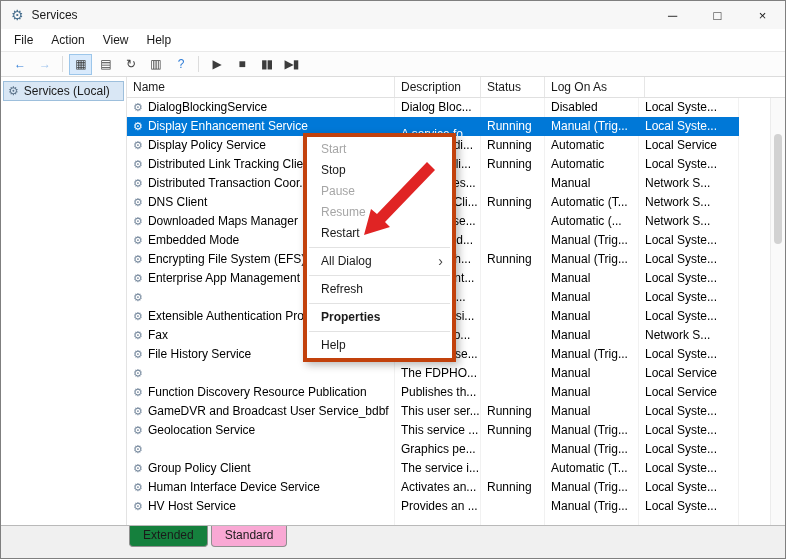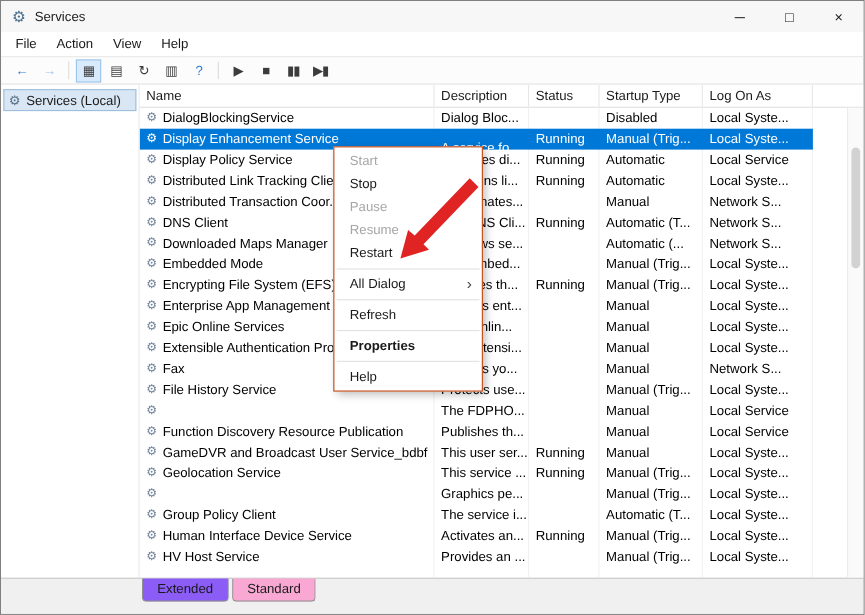--- a/index.html
+++ b/index.html
@@ -41,24 +41,24 @@
   .name-cell { display: flex; align-items: center; }
   .name-text { flex: 1; overflow: hidden; white-space: nowrap; }
   .svc-icon { font-size: 11px; color: #74879c; margin-right: 5px; flex: none; }
 
   .vscroll { position: absolute; right: 0; top: 21px; bottom: 0; width: 15px; background: #fafafa; border-left: 1px solid #ececec; }
   .vthumb { position: absolute; left: 3px; right: 3px; top: 36px; height: 110px; background: #d2d2d2; border-radius: 6px; }
 
   
   .footer { height: 33px; background: #f0f0f0; border-top: 1px solid #b9b9b9; display: flex; align-items: flex-start; padding-left: 128px; }
   .ftab { height: 21px; padding: 2px 13px; font-size: 12px; border: 1px solid #8f8f8f; border-top: none; background: #f9a8d4; border-radius: 0 0 4px 4px; margin-right: 3px; color: #1a1a1a; }
-  .ftab.active { background: #8b5cf6; text-align: right; }
-
-  
-  .context-menu { position: absolute; left: 302px; top: 132px; width: 136px; background: #fff; border: 1px solid #c2410c; box-shadow: 3px 3px 8px rgba(0,0,0,0.28); padding: 2px 0; z-index: 30; }
+  .ftab.active { background: #15803d; text-align: right; }
+
+  
+  .context-menu { position: absolute; left: 302px; top: 132px; width: 153px; background: #fff; border: 4px solid #c2410c; box-shadow: 3px 3px 8px rgba(0,0,0,0.28); padding: 2px 0; z-index: 30; }
   .cmi { height: 21px; line-height: 21px; padding: 0 18px 0 14px; font-size: 12px; color: #1a1a1a; position: relative; white-space: nowrap; }
   .cmi.disabled { color: #a6a6a6; }
   .cmi.bold { font-weight: bold; }
   .sub-arrow { position: absolute; right: 9px; top: 0; font-size: 14px; color: #444; }
   .menu-sep { height: 1px; background: #e2e2e2; margin: 3px 2px; }
 
   .annotation { position: absolute; left: 0; top: 0; width: 784px; height: 557px; pointer-events: none; z-index: 40; }
 </style>
 </head>
 <body>
@@ -104,21 +104,20 @@
         <span class="tree-icon">⚙</span>
         <span>Services (Local)</span>
       </div>
     </div>
 
     <div class="listpanel">
       <div class="lheader">
           <div class="hcell" style="width: 268px;">Name</div>
           <div class="hcell" style="width: 86px;">Description</div>
           <div class="hcell" style="width: 64px;">Status</div>
-          <div class="hcell" style="width: 94px;">Startup Type</div>
           <div class="hcell" style="width: 100px;">Log On As</div>
         </div>
       <div class="lbody">
           <div class="vline" style="left: 267px;"></div>
           <div class="vline" style="left: 353px;"></div>
           <div class="vline" style="left: 417px;"></div>
           <div class="vline" style="left: 511px;"></div>
           <div class="vline" style="left: 611px;"></div>
           <div class="lrow">
             <div class="cell name-cell" style="width: 268px;">
@@ -216,21 +215,20 @@
               <span class="name-text">Enterprise App Management</span>
             </div>
             <div class="cell" style="width: 86px;">Enables ent...</div>
             <div class="cell" style="width: 64px;"></div>
             <div class="cell" style="width: 94px;">Manual</div>
             <div class="cell" style="width: 100px;">Local Syste...</div>
           </div>
           <div class="lrow">
             <div class="cell name-cell" style="width: 268px;">
               <span class="svc-icon">⚙</span>
-              <span class="name-text">Epic Online Services</span>
             </div>
             <div class="cell" style="width: 86px;">Epic Onlin...</div>
             <div class="cell" style="width: 64px;"></div>
             <div class="cell" style="width: 94px;">Manual</div>
             <div class="cell" style="width: 100px;">Local Syste...</div>
           </div>
           <div class="lrow">
             <div class="cell name-cell" style="width: 268px;">
               <span class="svc-icon">⚙</span>
               <span class="name-text">Extensible Authentication Pro...</span>

